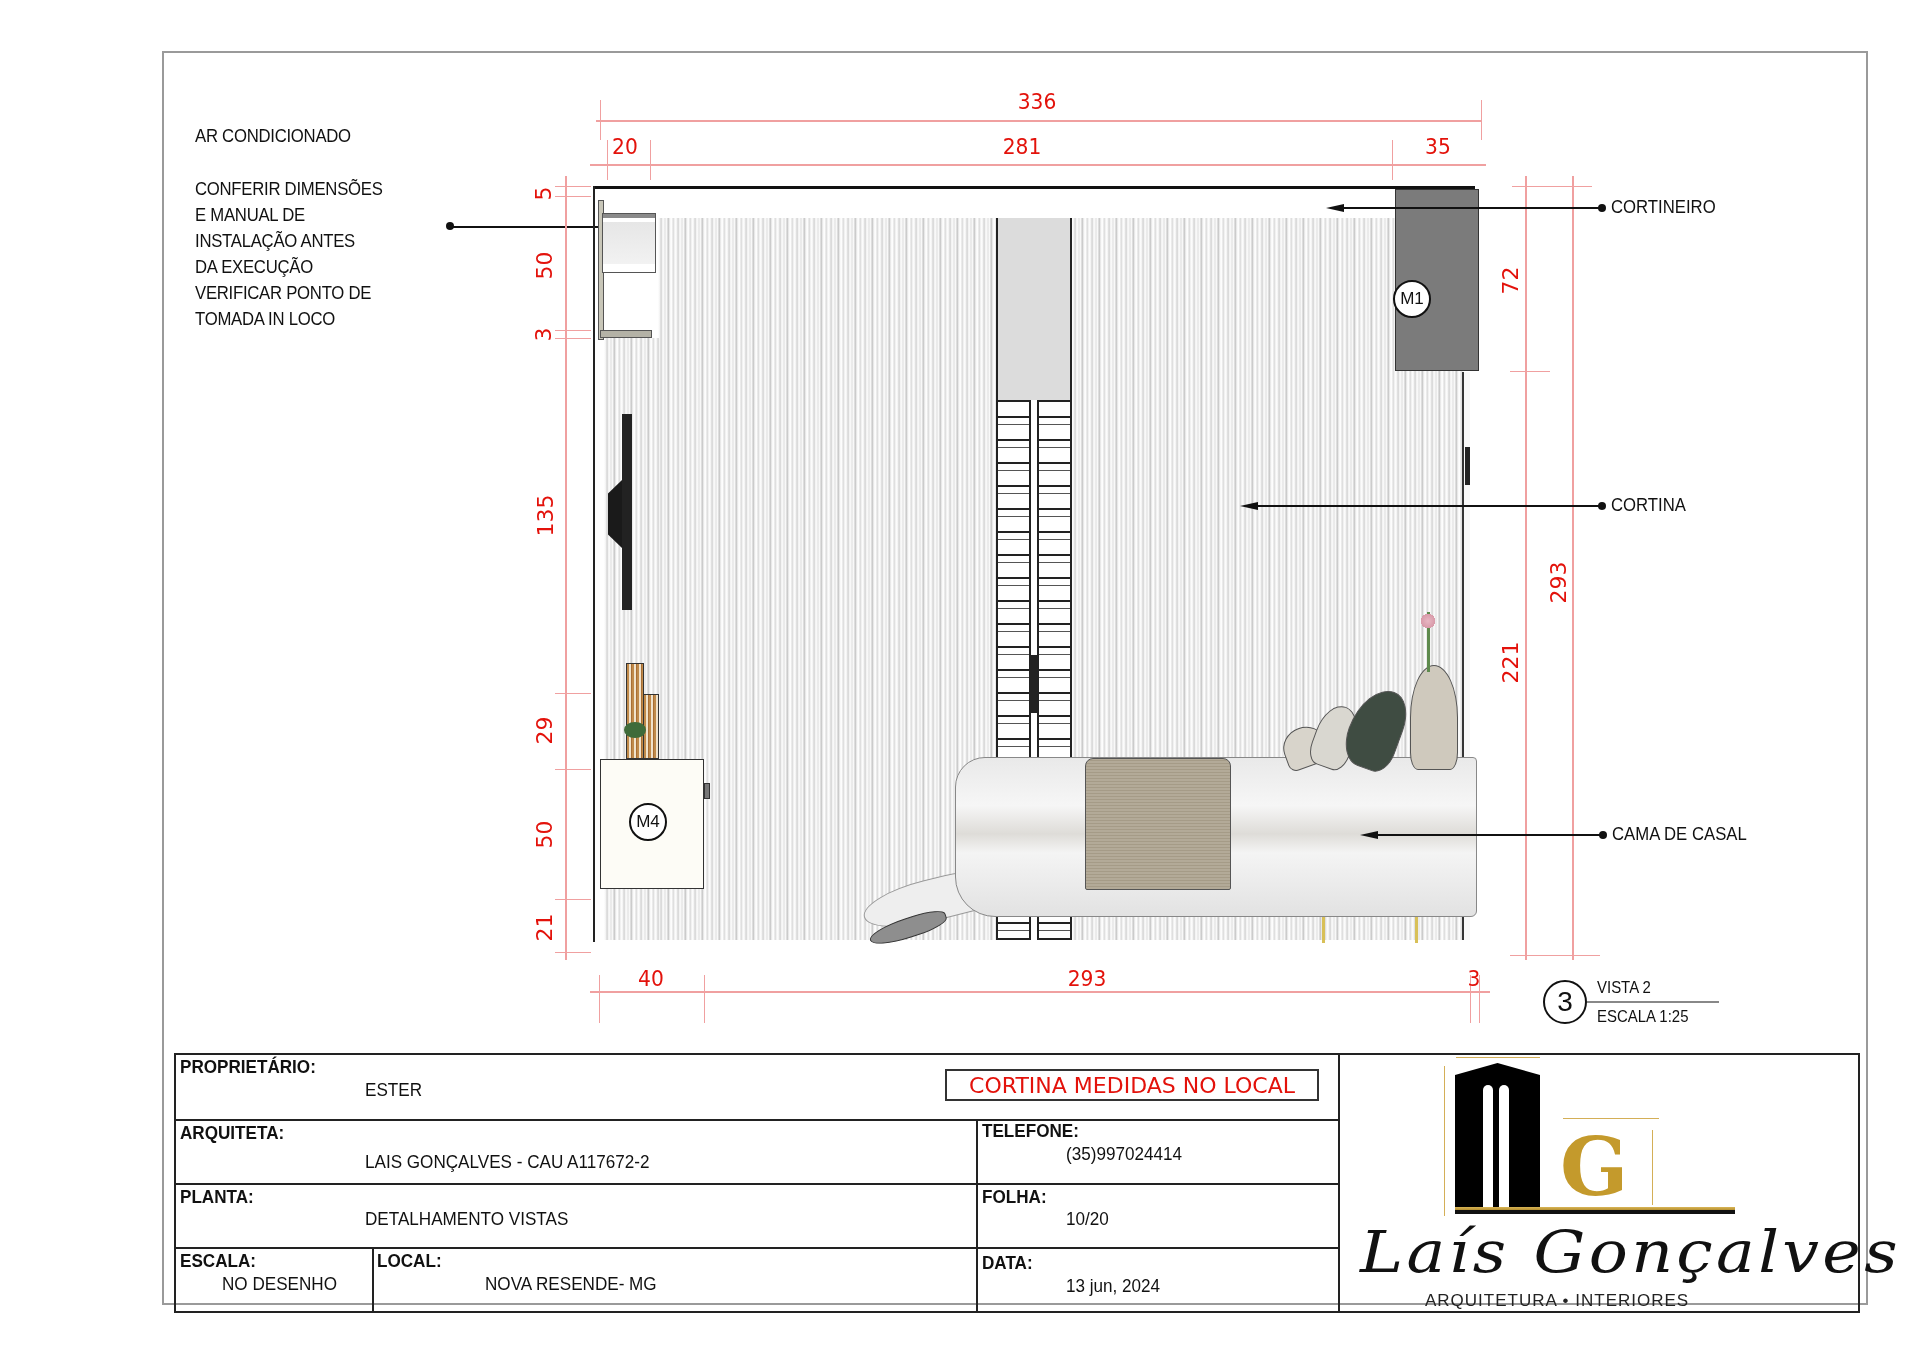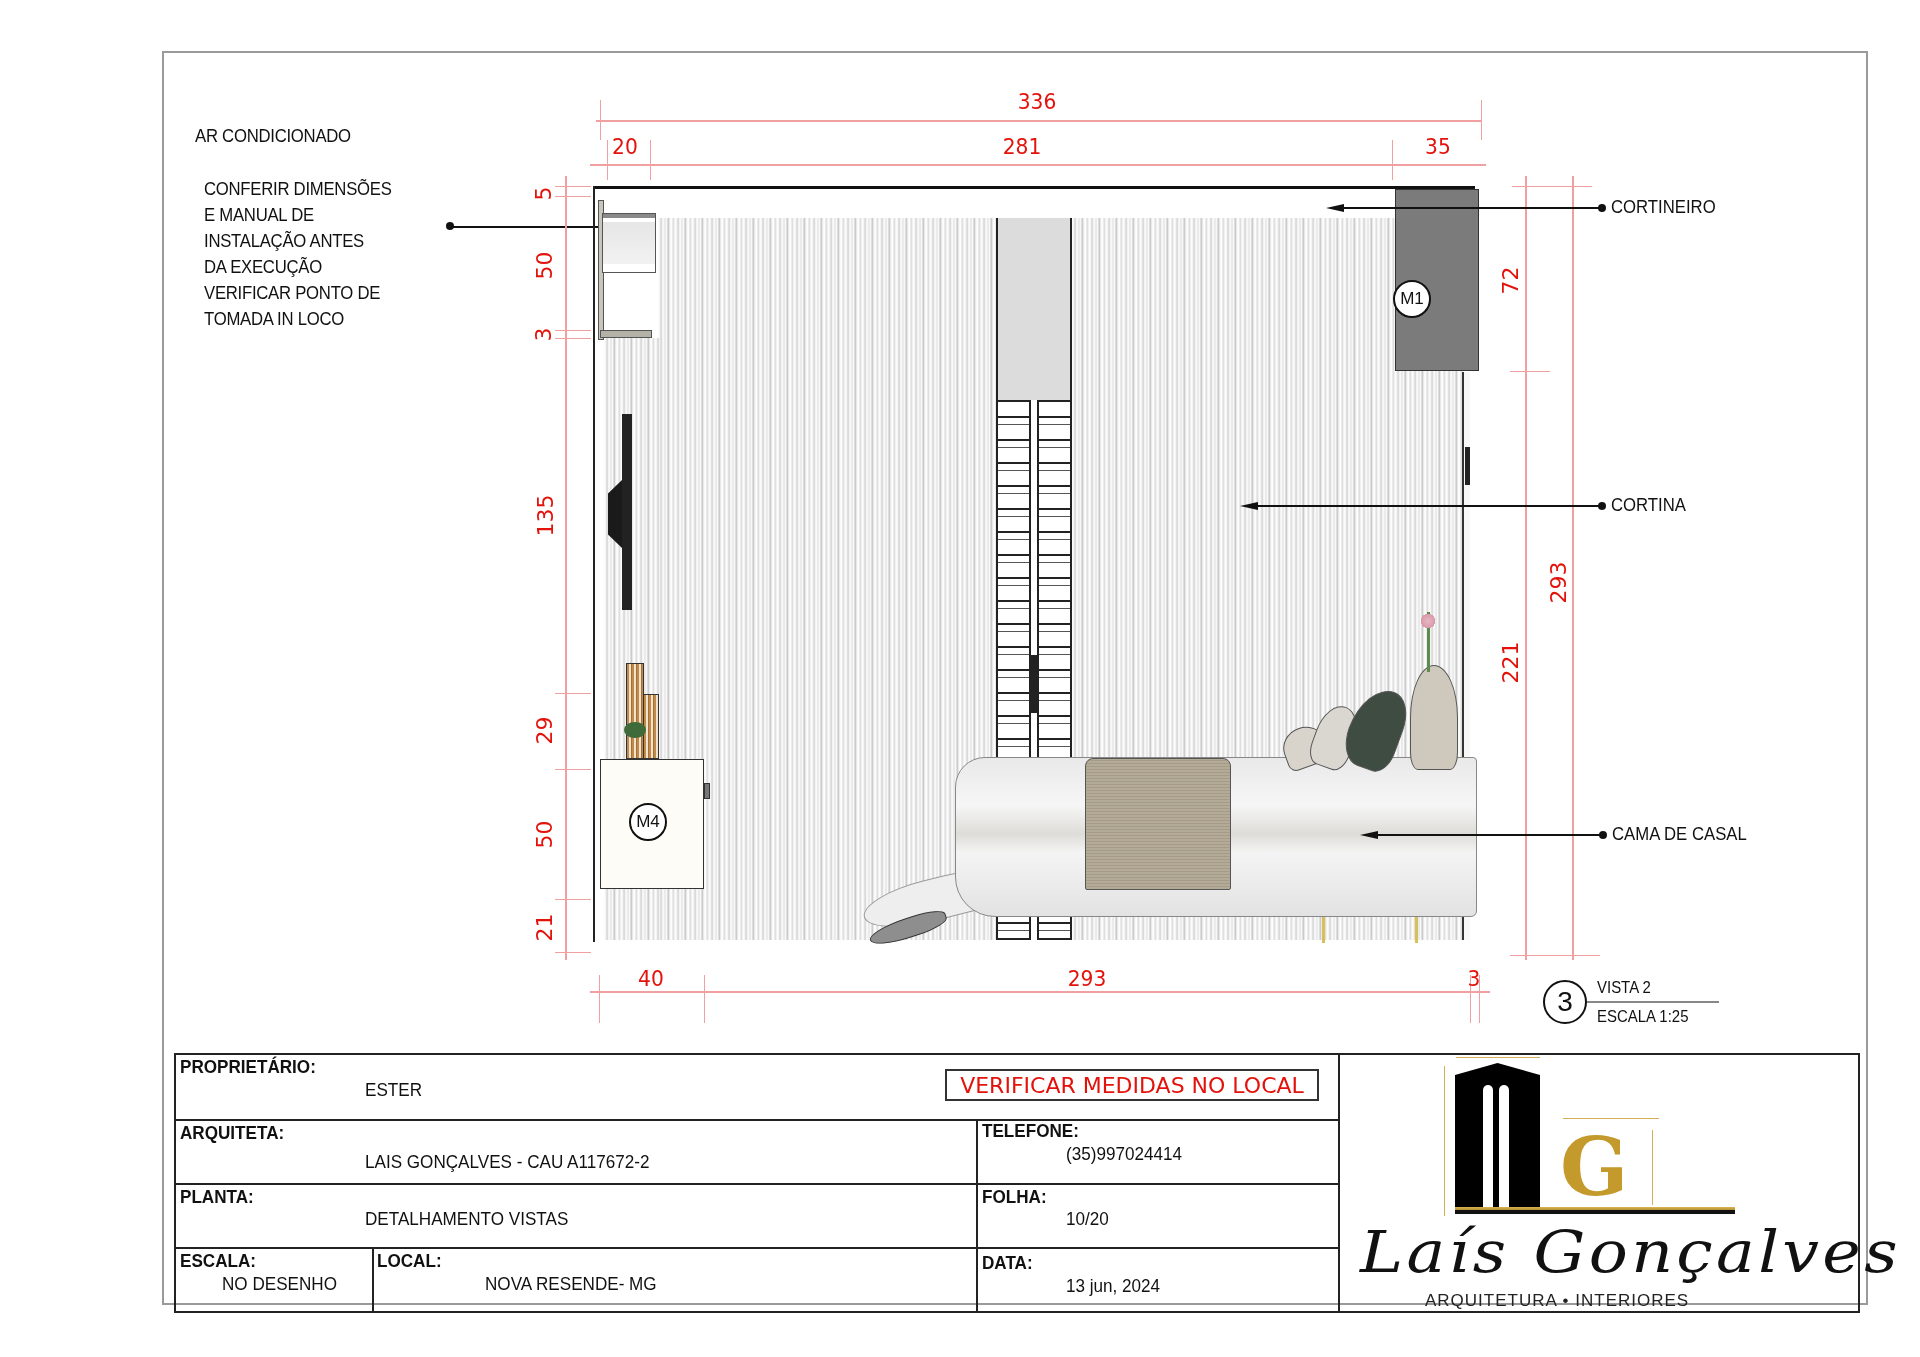--- a/index.html
+++ b/index.html
@@ -76,21 +76,21 @@
   .logo-gold-line { position:absolute; background:#d4af57; }
   .logo-script { position:absolute; left:1360px; top:1222px; font-family:"DejaVu Serif", serif; font-style:italic; font-size:58px; line-height:60px; color:#111; letter-spacing:3px; transform:scaleX(1.12); transform-origin:left top; white-space:nowrap; }
   .logo-sub { position:absolute; left:1425px; top:1292px; font-size:17px; letter-spacing:1px; color:#222; white-space:nowrap; line-height:18px; }
 </style>
 </head>
 <body>
 
 <div class="sheet"></div>
 
 <div class="abs note" style="left:195px; top:123px;">AR CONDICIONADO</div>
-<div class="abs" style="left:204px; top:176px;">
+<div class="abs" style="left:195px; top:176px;">
   <div class="note">CONFERIR DIMENSÕES</div>
   <div class="note">E MANUAL DE</div>
   <div class="note">INSTALAÇÃO ANTES</div>
   <div class="note">DA EXECUÇÃO</div>
   <div class="note">VERIFICAR PONTO DE</div>
   <div class="note">TOMADA IN LOCO</div>
 </div>
 <div class="dot" style="left:446px; top:222px;"></div>
 <div class="leader" style="left:450px; top:226px; width:150px;"></div>
 <div class="arrowhead r" style="left:602px; top:222px;"></div>
@@ -209,21 +209,21 @@
 <div class="tb-cell" style="left:174px; top:1119px; width:804px; height:66px;"></div>
 <div class="tb-cell" style="left:976px; top:1119px; width:364px; height:66px;"></div>
 <div class="tb-cell" style="left:174px; top:1183px; width:804px; height:66px;"></div>
 <div class="tb-cell" style="left:976px; top:1183px; width:364px; height:66px;"></div>
 <div class="tb-cell" style="left:174px; top:1247px; width:200px; height:66px;"></div>
 <div class="tb-cell" style="left:372px; top:1247px; width:606px; height:66px;"></div>
 <div class="tb-cell" style="left:976px; top:1247px; width:364px; height:66px;"></div>
 
 <div class="tb-label" style="left:180px; top:1056px;">PROPRIETÁRIO:</div>
 <div class="tb-value" style="left:365px; top:1079px;">ESTER</div>
-<div class="warn">VERIFICAR MEDIDAS NO LOCAL</div>
+<div class="warn">CORTINA MEDIDAS NO LOCAL</div>
 
 <div class="tb-label" style="left:180px; top:1122px;">ARQUITETA:</div>
 <div class="tb-value" style="left:365px; top:1151px;">LAIS GONÇALVES - CAU A117672-2</div>
 <div class="tb-label" style="left:982px; top:1120px;">TELEFONE:</div>
 <div class="tb-value" style="left:1066px; top:1143px;">(35)997024414</div>
 
 <div class="tb-label" style="left:180px; top:1186px;">PLANTA:</div>
 <div class="tb-value" style="left:365px; top:1208px;">DETALHAMENTO VISTAS</div>
 <div class="tb-label" style="left:982px; top:1186px;">FOLHA:</div>
 <div class="tb-value" style="left:1066px; top:1208px;">10/20</div>

